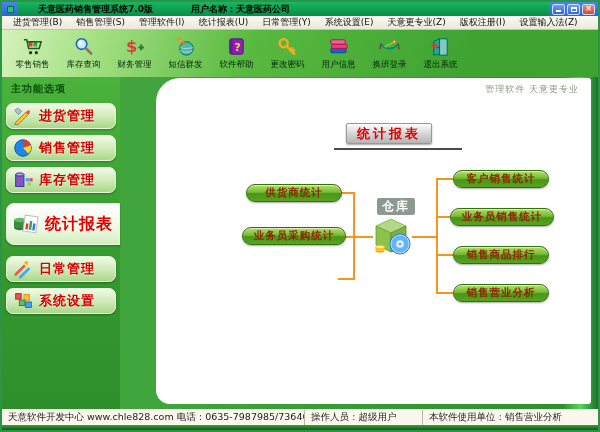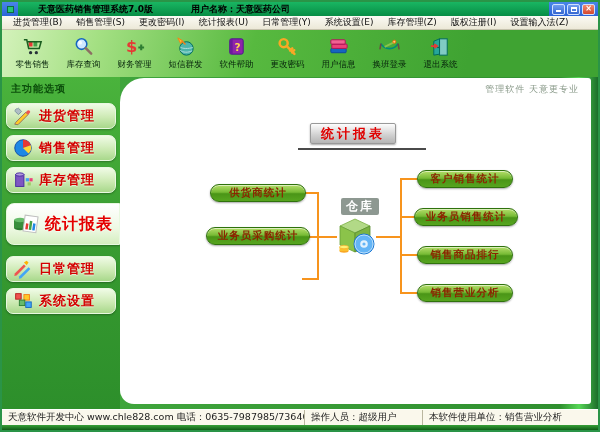--- a/index.html
+++ b/index.html
@@ -33,21 +33,21 @@
   
   .sidebar { flex:0 0 118px; background:linear-gradient(180deg,#4ab33c 0%,#35982f 60%,#2d8f2b 100%); display:flex; flex-direction:column; }
   .sidebar-header { font-size:10px; font-weight:bold; color:#0b4d0b; margin:5px 0 4px 9px; letter-spacing:1px; }
   .side-item { display:flex; align-items:center; gap:5px; height:26px; margin:3px 4px; padding-left:5px; border-radius:7px; background:linear-gradient(180deg,#f0fbe6 0%,#cdeab4 55%,#a8d88b 100%); border:1px solid #e8f8e0; box-shadow:0 1px 2px rgba(0,0,0,.3); cursor:default; }
   .side-icon { display:flex; align-items:center; }
   .side-label { font-size:13px; font-weight:bold; color:var(--sidebar-item-text,#d40000); letter-spacing:1px; text-shadow:0 1px 1px rgba(255,255,255,.6); white-space:nowrap; }
   .side-item.selected { height:42px; margin:7px 0 8px 4px; border-radius:8px 0 0 8px; background:linear-gradient(180deg,#ffffff 0%,#eef9e4 60%,#d5eec0 100%); }
   .side-item.selected .side-label { font-size:16px; color:#e40000; }
 
   
-  .content-area { flex:1; position:relative; background:linear-gradient(90deg,#3fa53c 0%,#2f8f2f 92%,#57d657 96%,#1c6e2a 100%); }
+  .content-area { flex:1; position:relative; background:linear-gradient(90deg,#3fa53c 0%,#2f8f2f 92%,#57d657 96%,#1c6e2a 100%);margin-left:36px; }
   .main { position:absolute; left:0; top:1px; right:7px; bottom:5px; background:#fff; border-radius:24px 3px 3px 14px; }
   .tagline { position:absolute; top:5px; right:12px; font-size:9px; color:#8a9a8a; letter-spacing:1px; }
   .page-title-box { position:absolute; left:190px; top:45px; width:86px; height:21px; display:flex; align-items:center; justify-content:center; background:linear-gradient(180deg,#fdfdfd,#cfcfcf 60%,#b5b5b5); border:1px solid #999; border-radius:2px; box-shadow:0 1px 2px rgba(0,0,0,.35); }
   .page-title-box span { font-size:13px; font-weight:bold; color:var(--title-red,#e00000); letter-spacing:3px; }
   .title-underline { position:absolute; left:178px; top:70px; width:128px; height:2px; background:#4a4a4a; }
 
   .conn { position:absolute; background:var(--connector-orange,#f7941d); }
   .conn.h { height:2px; } .conn.v { width:2px; }
 
   .pill { position:absolute; height:18px; border-radius:9px; display:flex; align-items:center; justify-content:center;
@@ -87,25 +87,25 @@
       <div class="win-btn max">
           <span></span>
         </div>
       <div class="win-btn close">×</div>
     </div>
   </div>
 
   <div class="menubar">
     <span class="menu-item">进货管理(B)</span>
     <span class="menu-item">销售管理(S)</span>
-    <span class="menu-item">更改密码(I)</span>
+    <span class="menu-item">管理软件(I)</span>
     <span class="menu-item">统计报表(U)</span>
     <span class="menu-item">日常管理(Y)</span>
     <span class="menu-item">系统设置(E)</span>
-    <span class="menu-item">库存管理(Z)</span>
+    <span class="menu-item">天意更专业(Z)</span>
     <span class="menu-item">版权注册(I)</span>
     <span class="menu-item">设置输入法(Z)</span>
   </div>
 
   <div class="toolbar">
     <div class="tool-btn">
       <span class="tool-icon">
           <svg width="23" height="23" viewBox="0 0 24 24">
             <rect x="8" y="7" width="4" height="5" fill="#e53935"></rect>
             <rect x="13" y="7" width="4" height="5" fill="#43a047"></rect>

